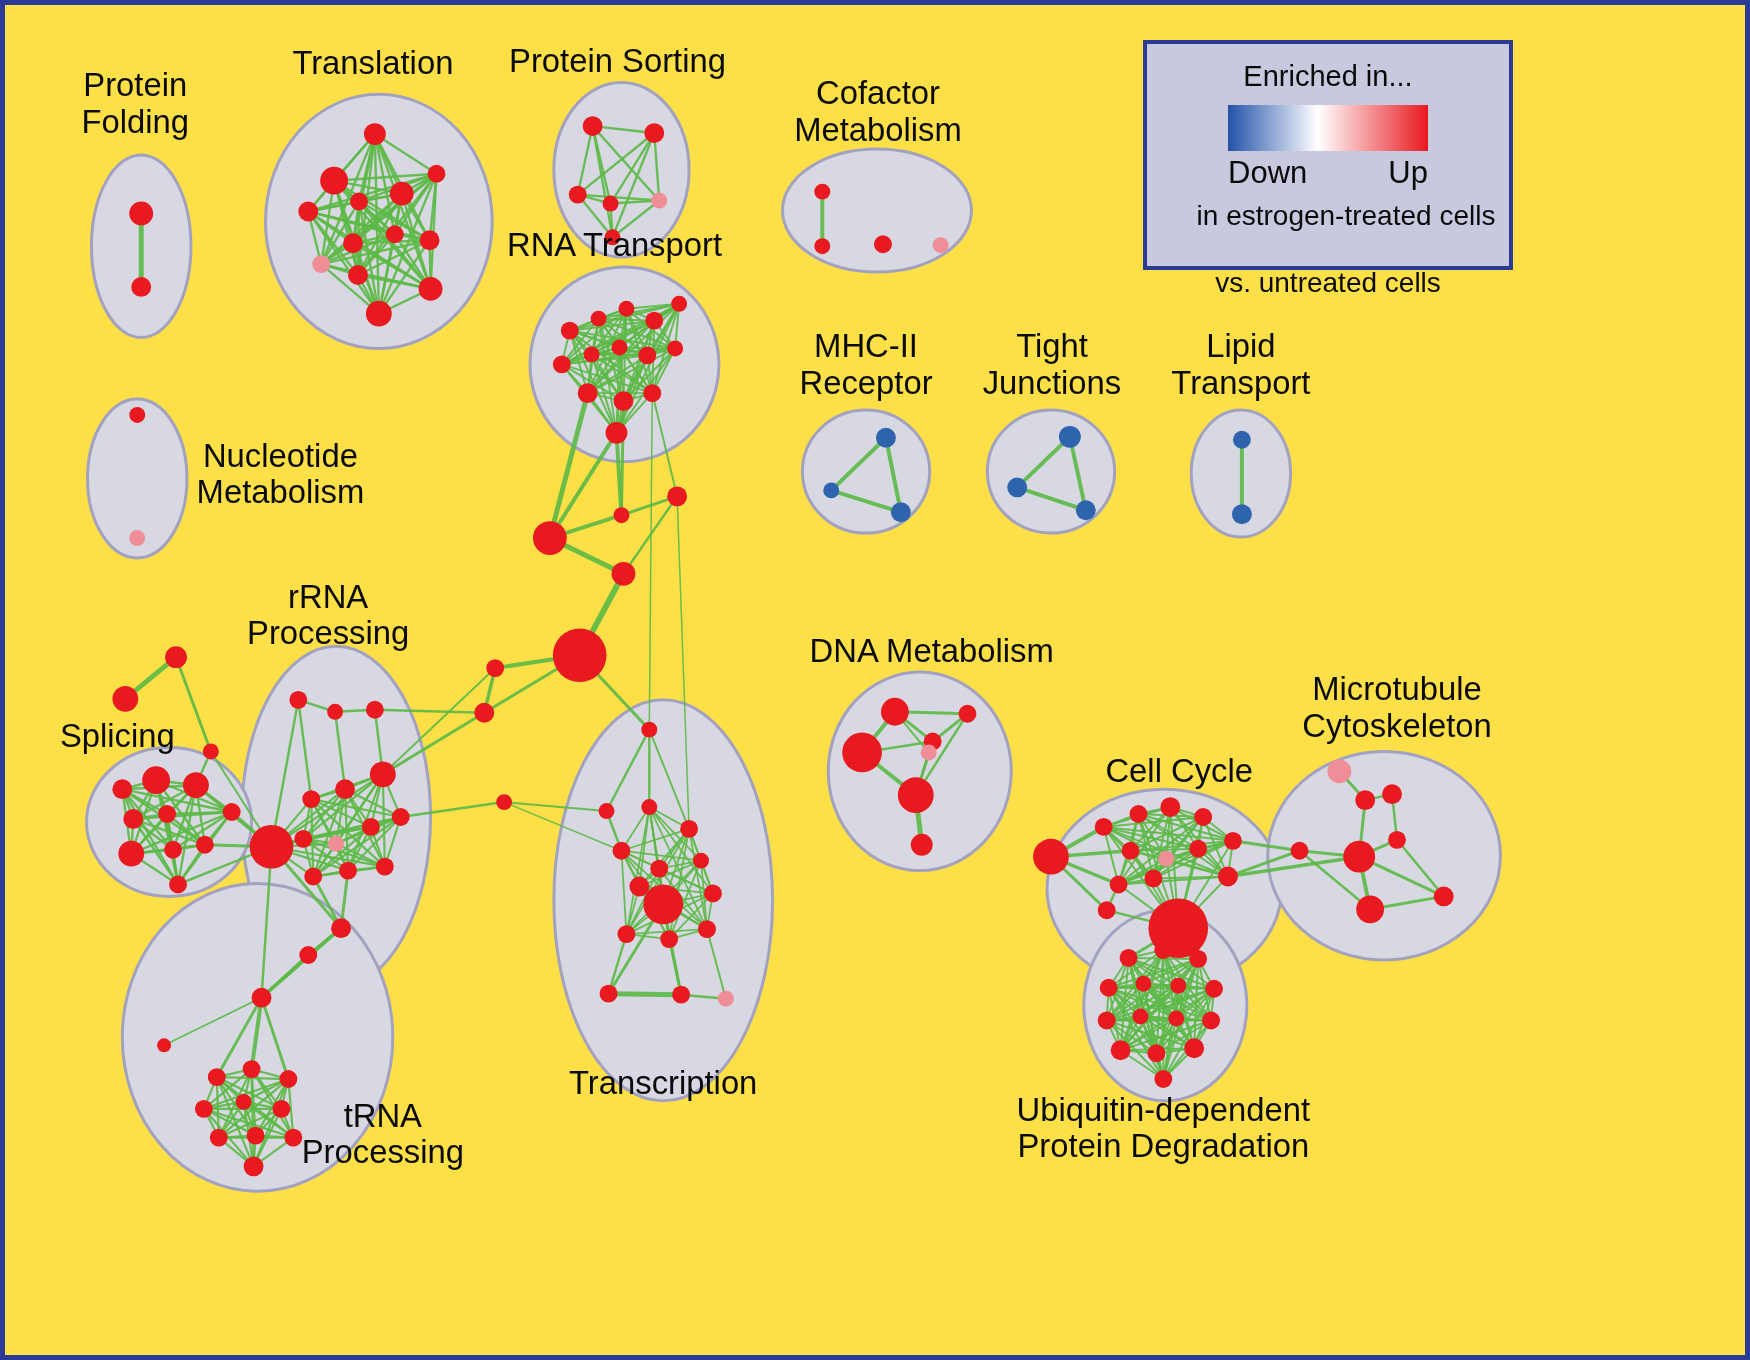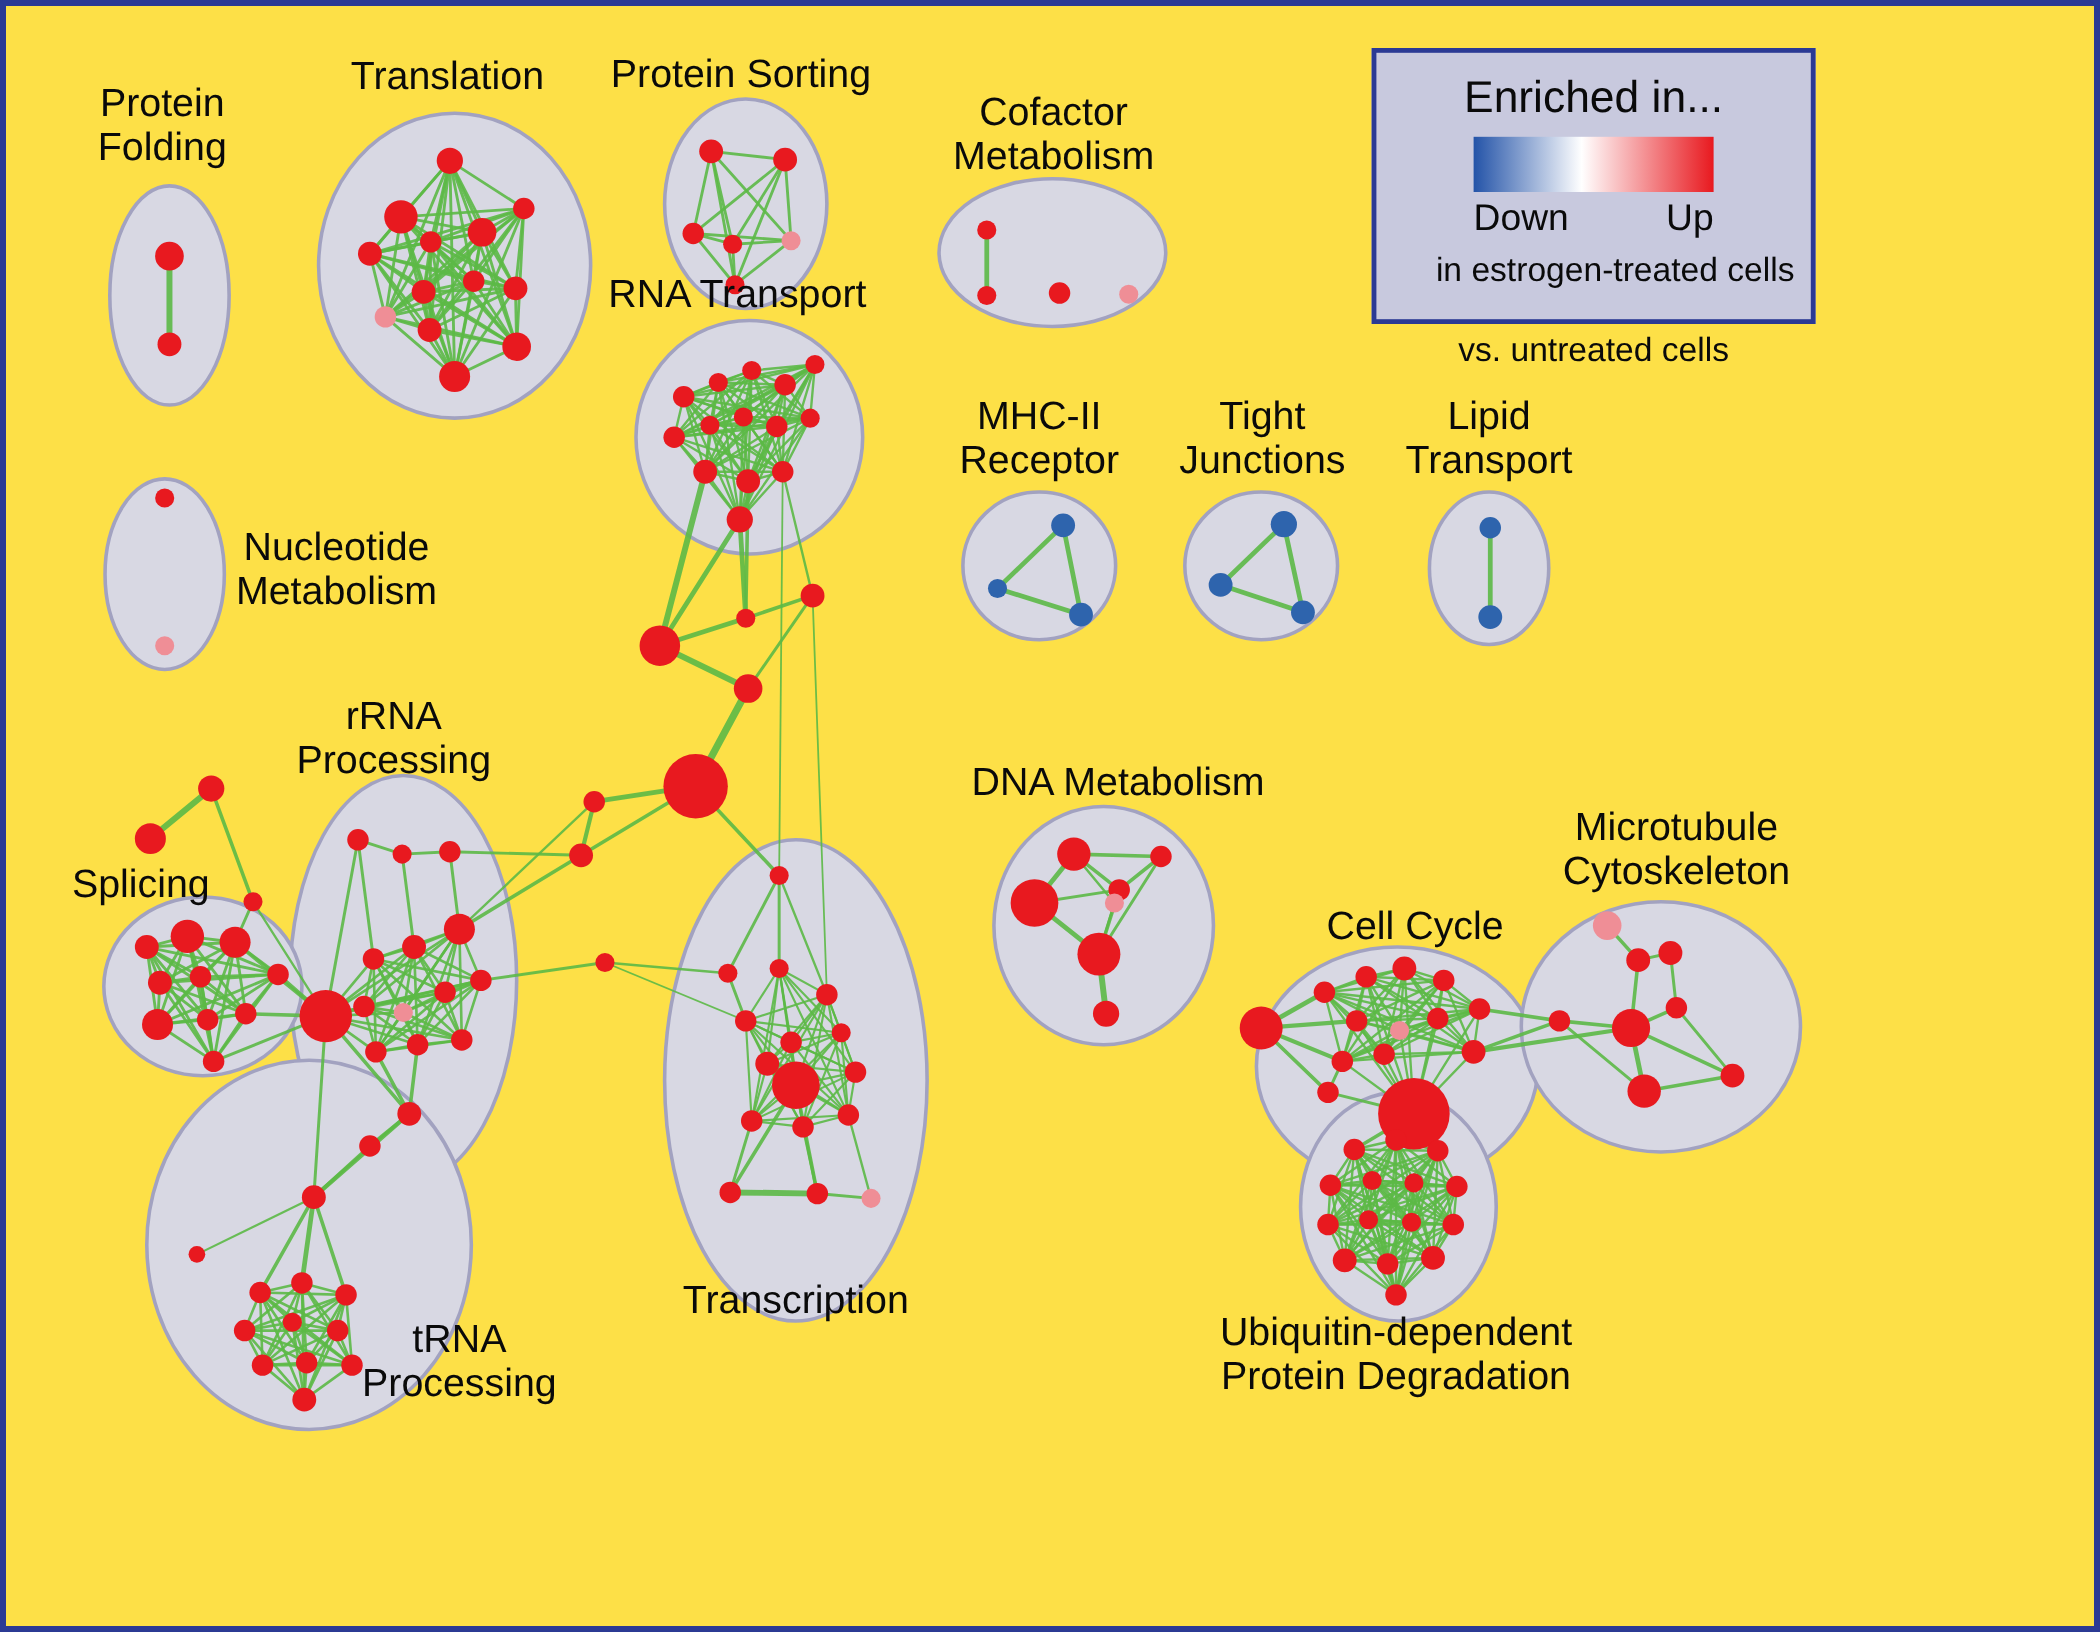--- a/index.html
+++ b/index.html
@@ -15,21 +15,21 @@
   #network-svg { position: absolute; left: 0; top: 0; width: 100%; height: 100%; }
   #network-svg text { font-family: "Liberation Sans", sans-serif; }
   .legend {
     position: absolute;
     box-sizing: border-box;
     border: 4px solid #2b3a94;
     background: #c8c9de;
     text-align: center;
     color: #0a0a0a;
   }
-  .legend-title { font-size: 37px; margin-top: 16px; }
+  .legend-title { font-size: 29px; margin-top: 16px; }
   .legend-gradient { height: 46px; margin: 12px auto 4px auto; }
   .legend-scale { display: flex; justify-content: space-between; margin: 0 auto; font-size: 31px; }
   .legend-caption { font-size: 28px; line-height: 34px; margin-top: 33px; }
   .legend-caption.first { margin-top: 8px; padding-left: 36px; }
 </style>
 </head>
 <body>
 
 <div id="figure">
   <svg id="network-svg" xmlns="http://www.w3.org/2000/svg" preserveAspectRatio="none" viewBox="0 0 1750 1360">

